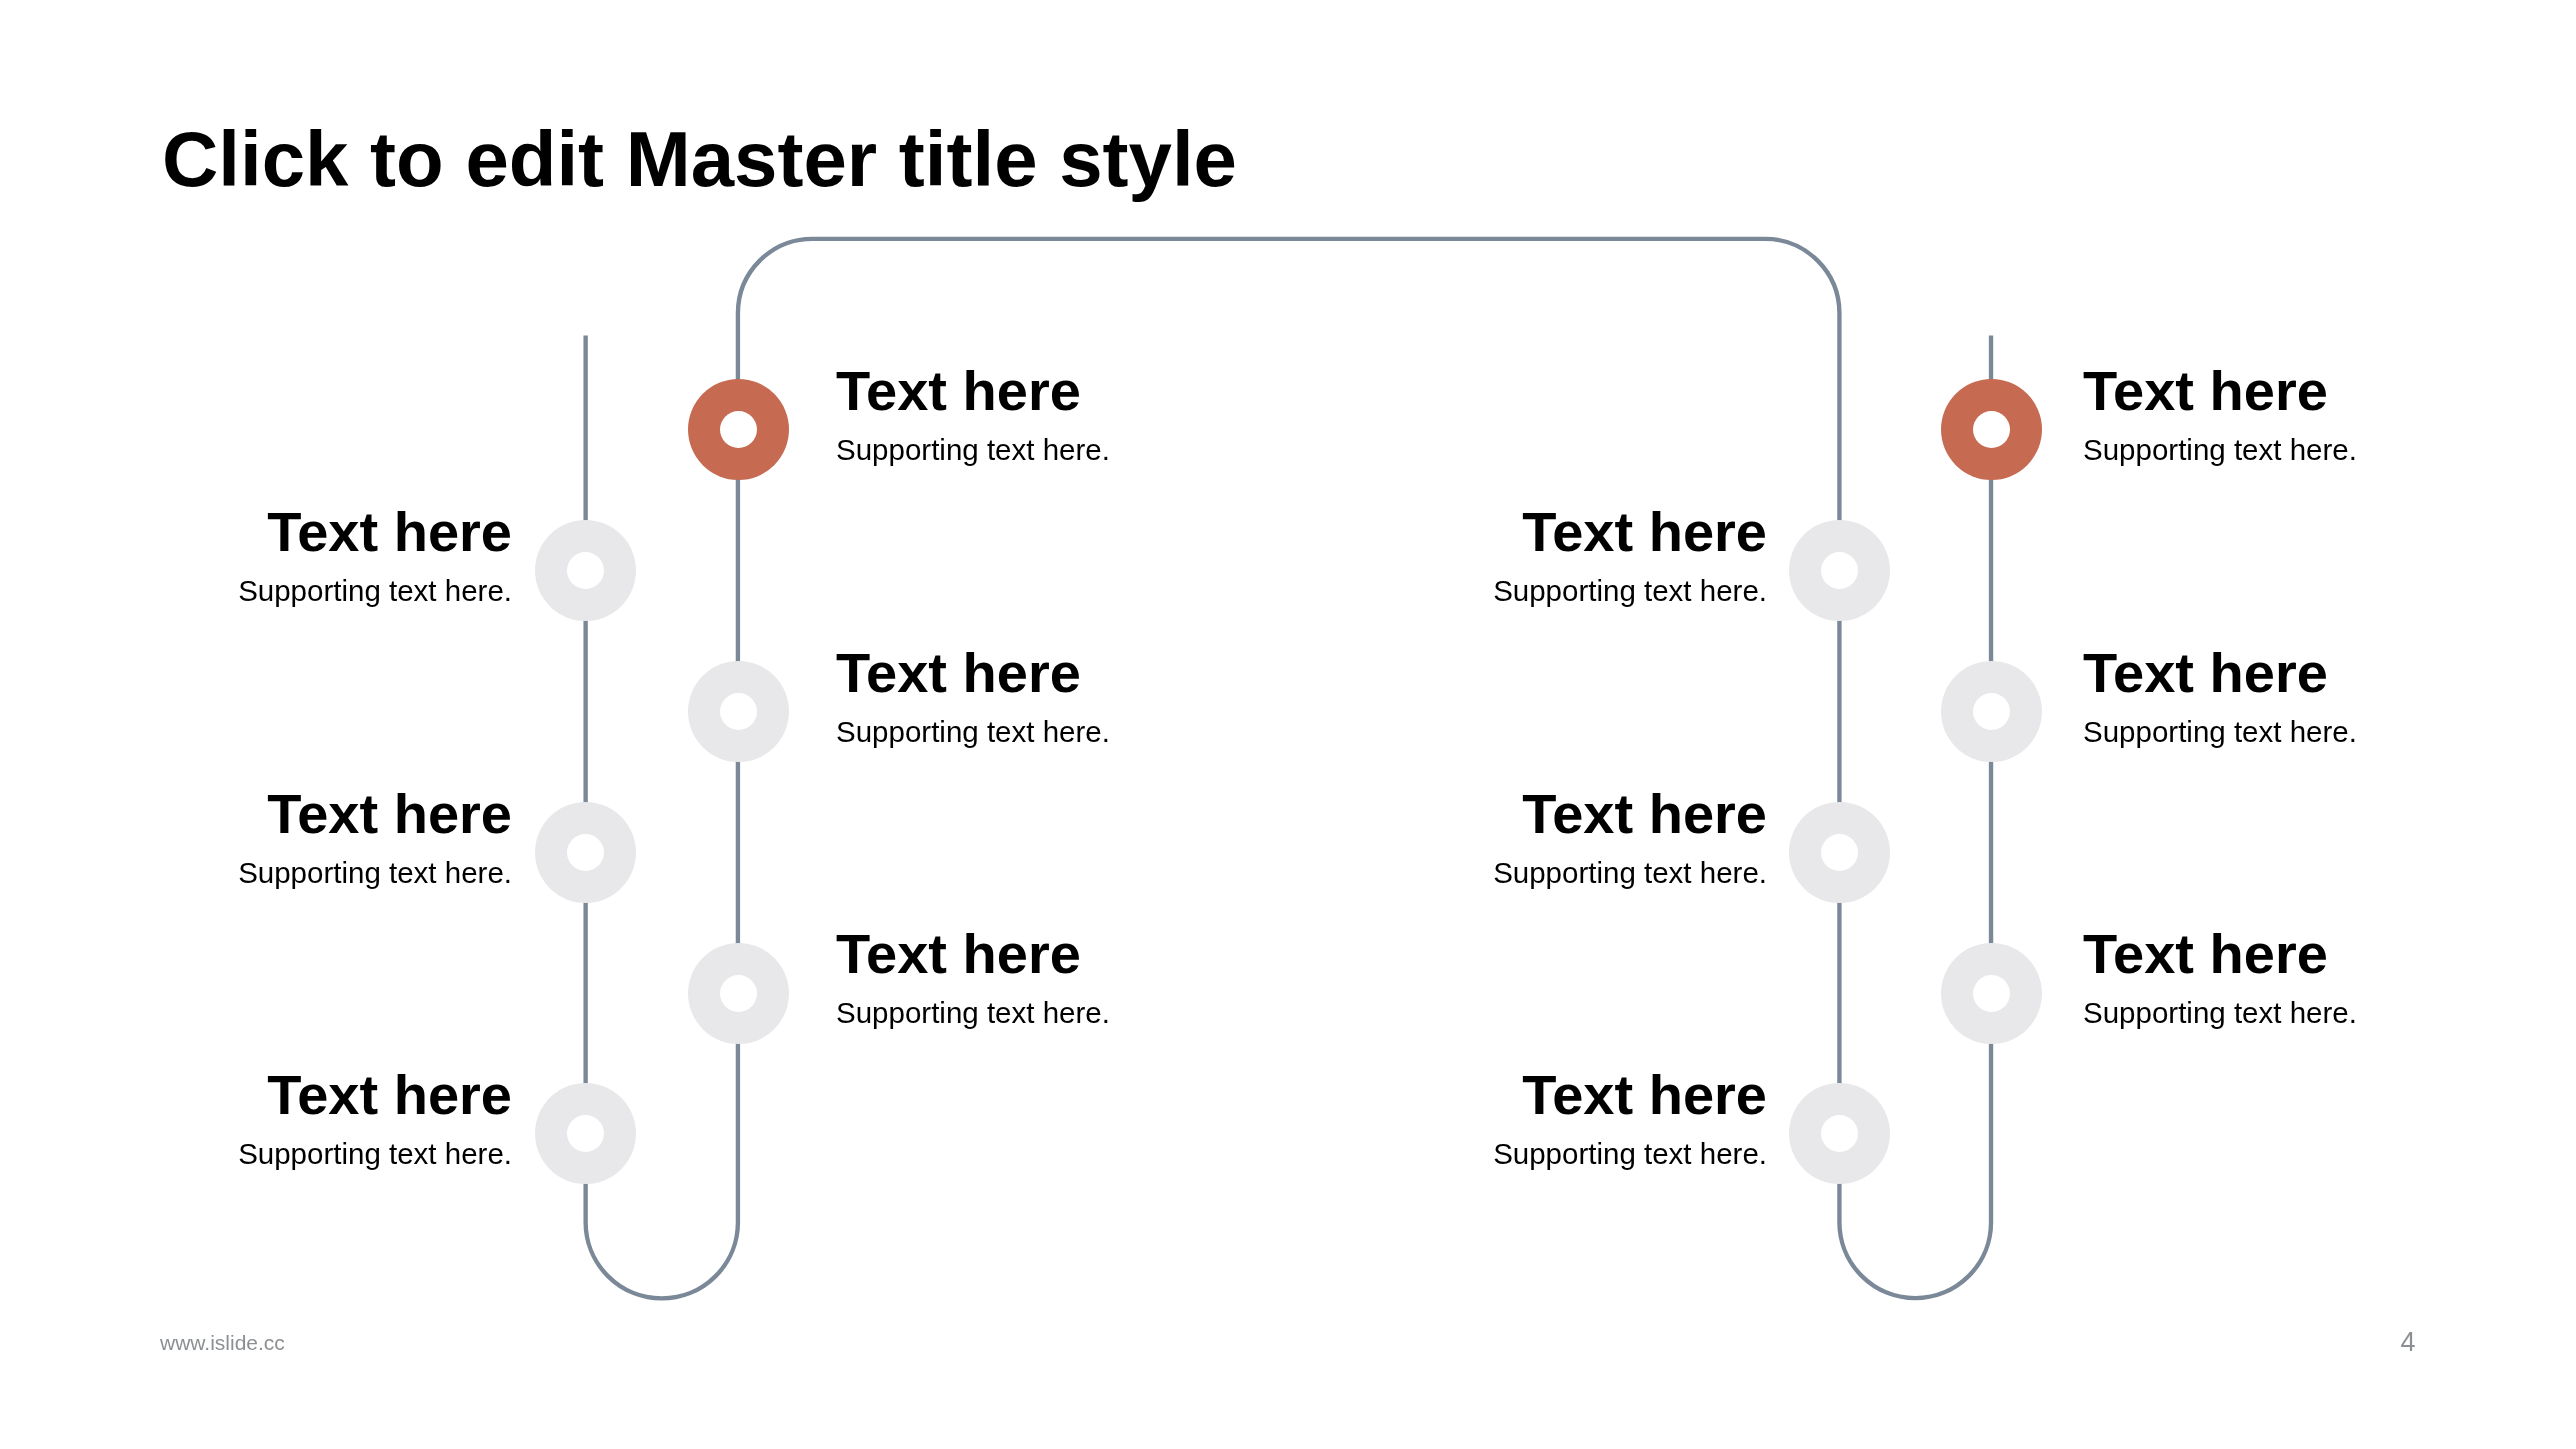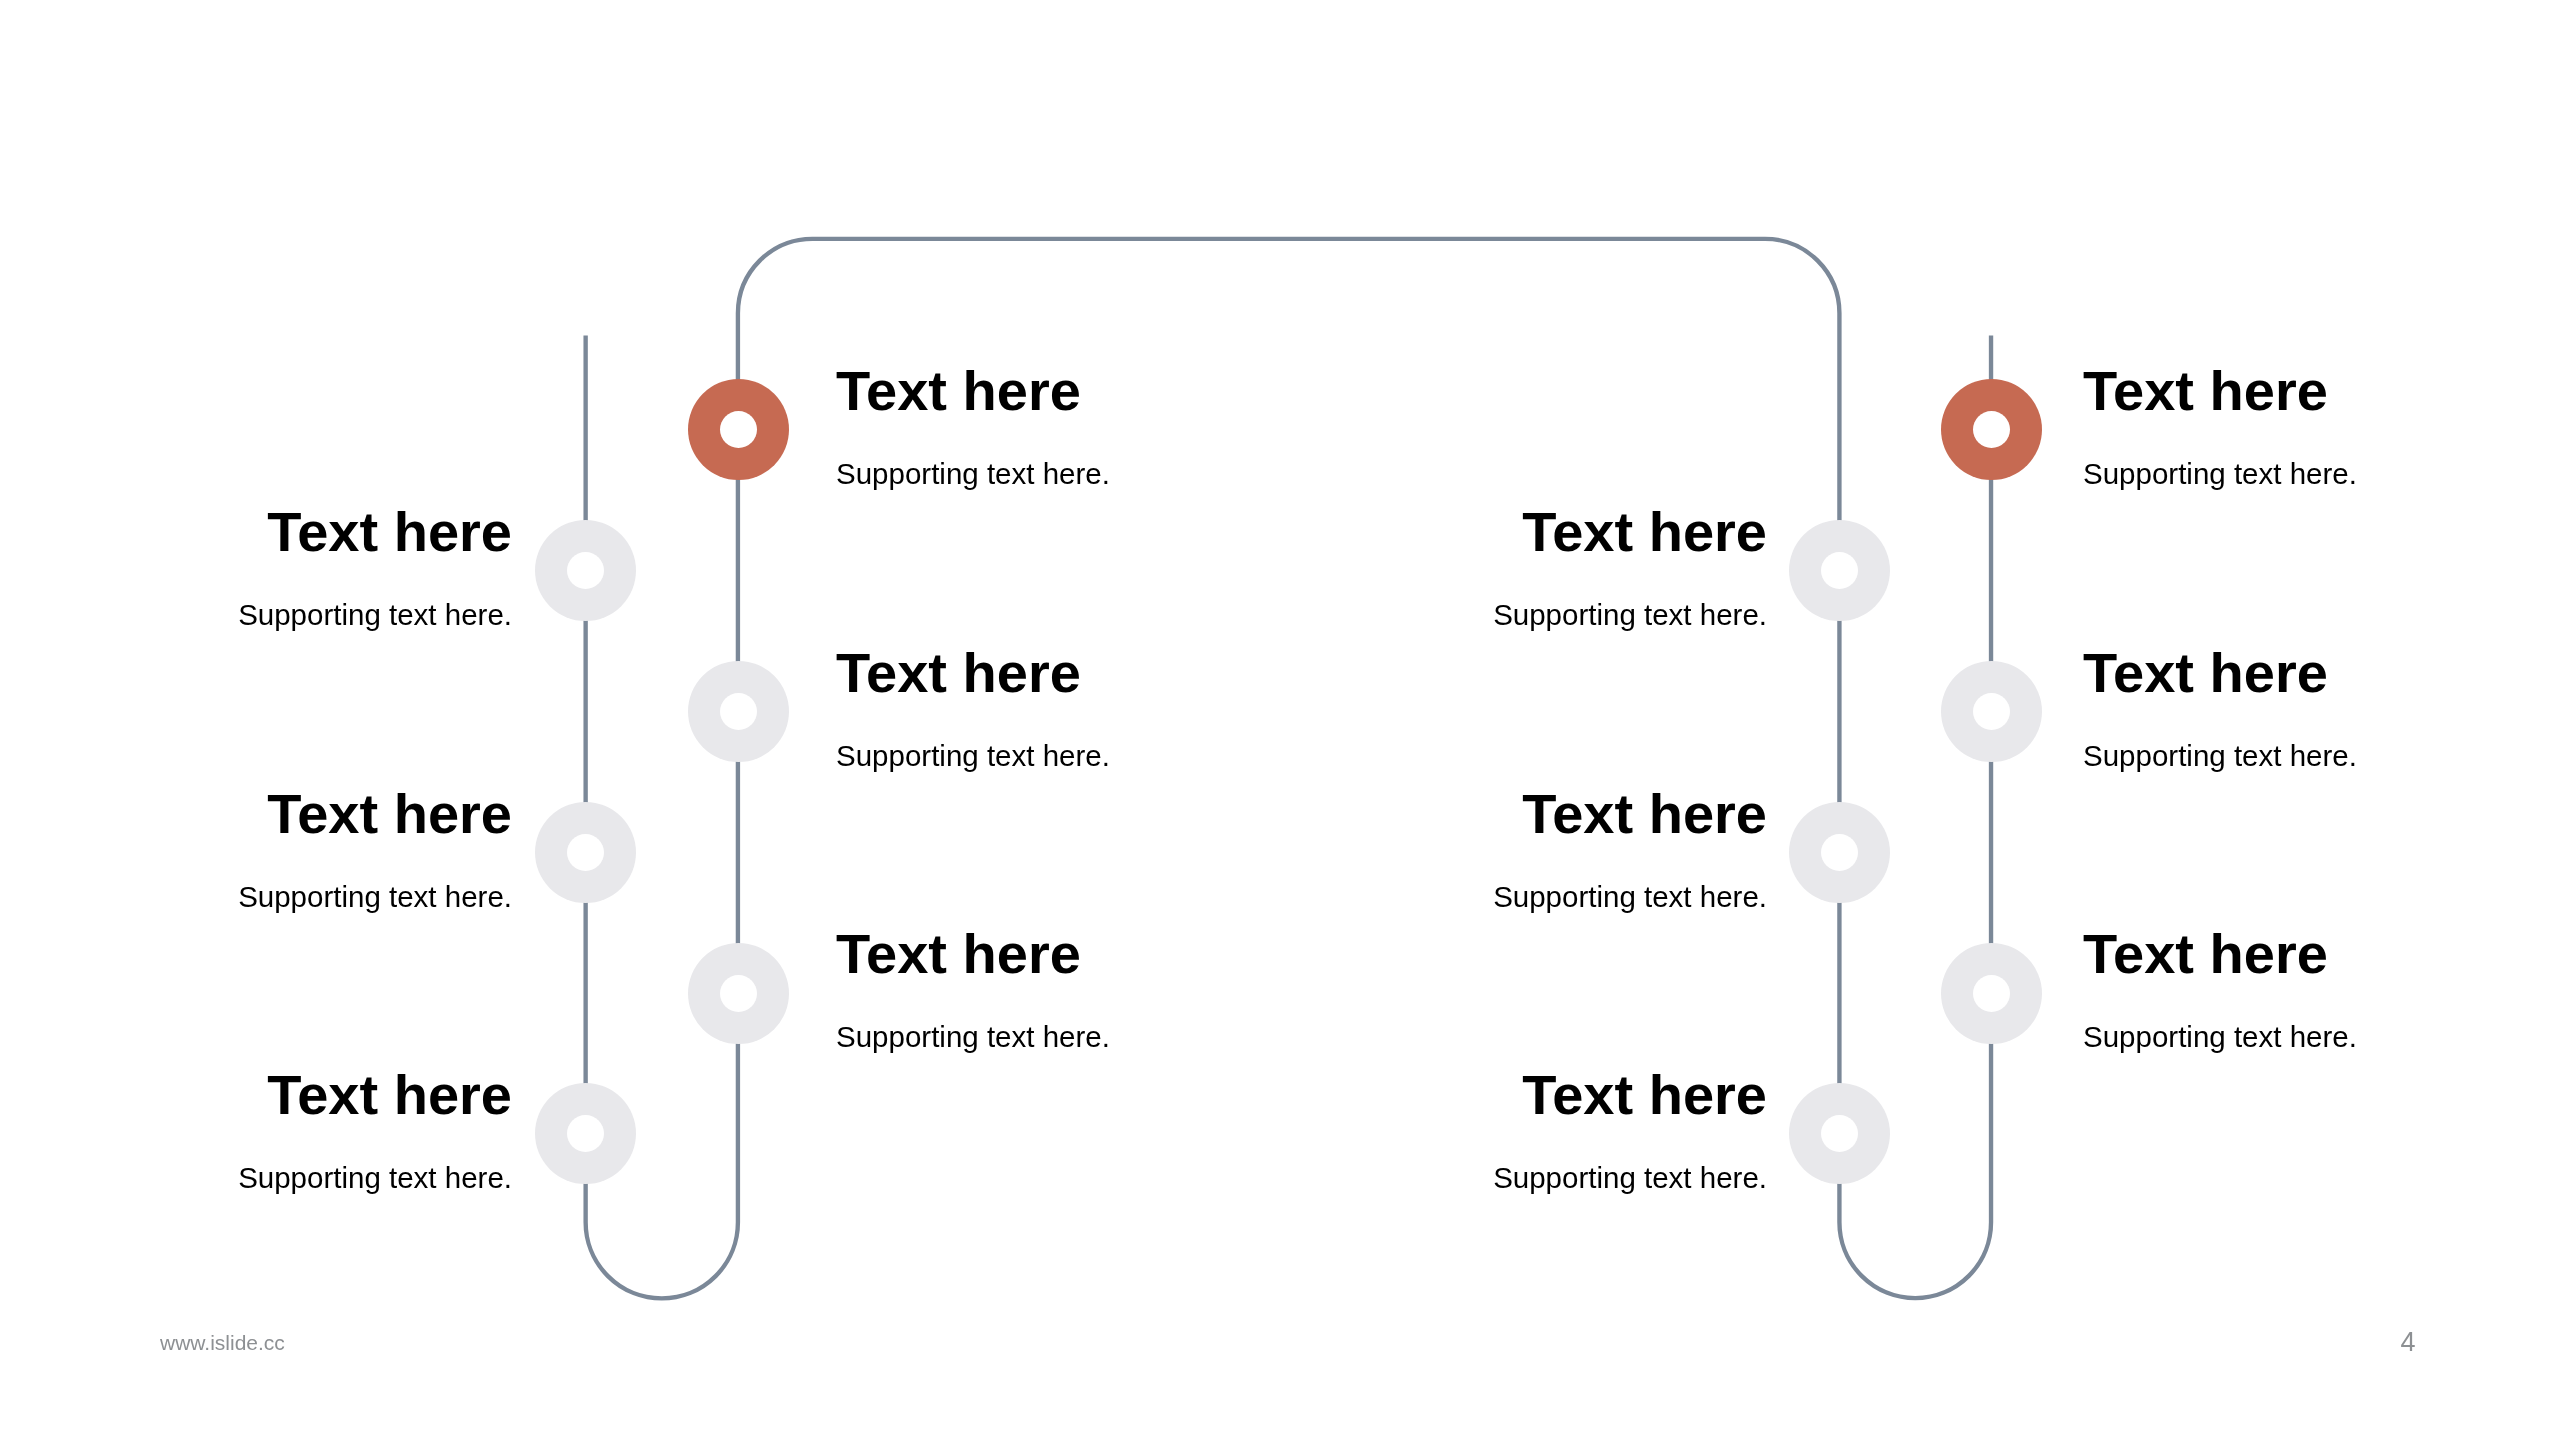--- a/index.html
+++ b/index.html
@@ -64,21 +64,21 @@
     z-index: 3;
   }
   .block.align-right { text-align: right; }
   .item-title {
     font-size: 56px;
     line-height: 48px;
     font-weight: 700;
     color: var(--text, #000000);
   }
   .item-sub {
-    margin-top: 44px;
+    margin-top: 20px;
     font-size: 29.5px;
     line-height: 29.5px;
     font-weight: 400;
     color: var(--text, #000000);
   }
   .footer-url {
     position: absolute;
     left: 160px;
     top: 1329px;
     font-size: 21px;
@@ -94,20 +94,21 @@
     font-size: 27px;
     line-height: 27px;
     color: var(--footer, #8D9093);
   }
 </style>
 </head>
 <body>
 
 <div class="slide">
 
+  <div class="slide-title">Click to edit Master title style</div>
 
   <svg class="path-svg" viewBox="0 0 3840 2160" xmlns="http://www.w3.org/2000/svg" aria-hidden="true">
     <path d="M 873 500 V 1822 A 113.5 113.5 0 0 0 1100 1822 V 467 A 111 111 0 0 1 1211 356 H 2631 A 111 111 0 0 1 2742 467 V 1822 A 113 113 0 0 0 2968 1822 V 500"></path>
   </svg>
 
   <div class="node accent" style="left:688px; top:379px;">
       <span class="hole"></span>
     </div>
   <div class="node" style="left:535px;  top:520px;">
       <span class="hole"></span>

